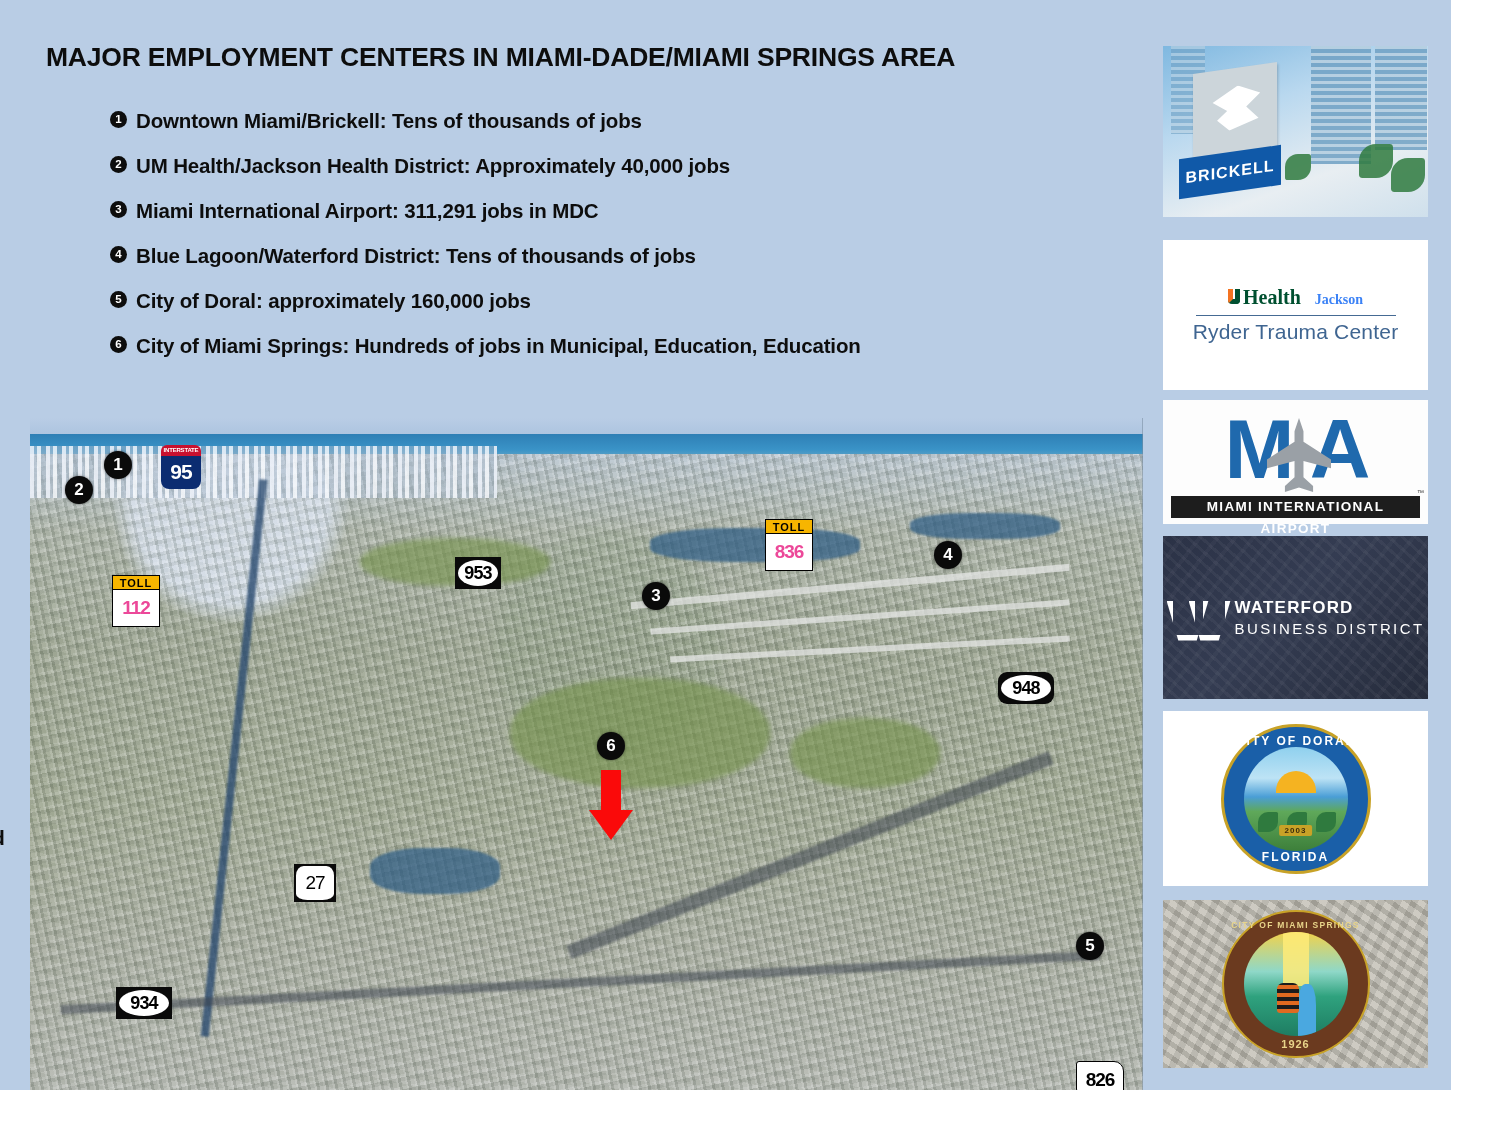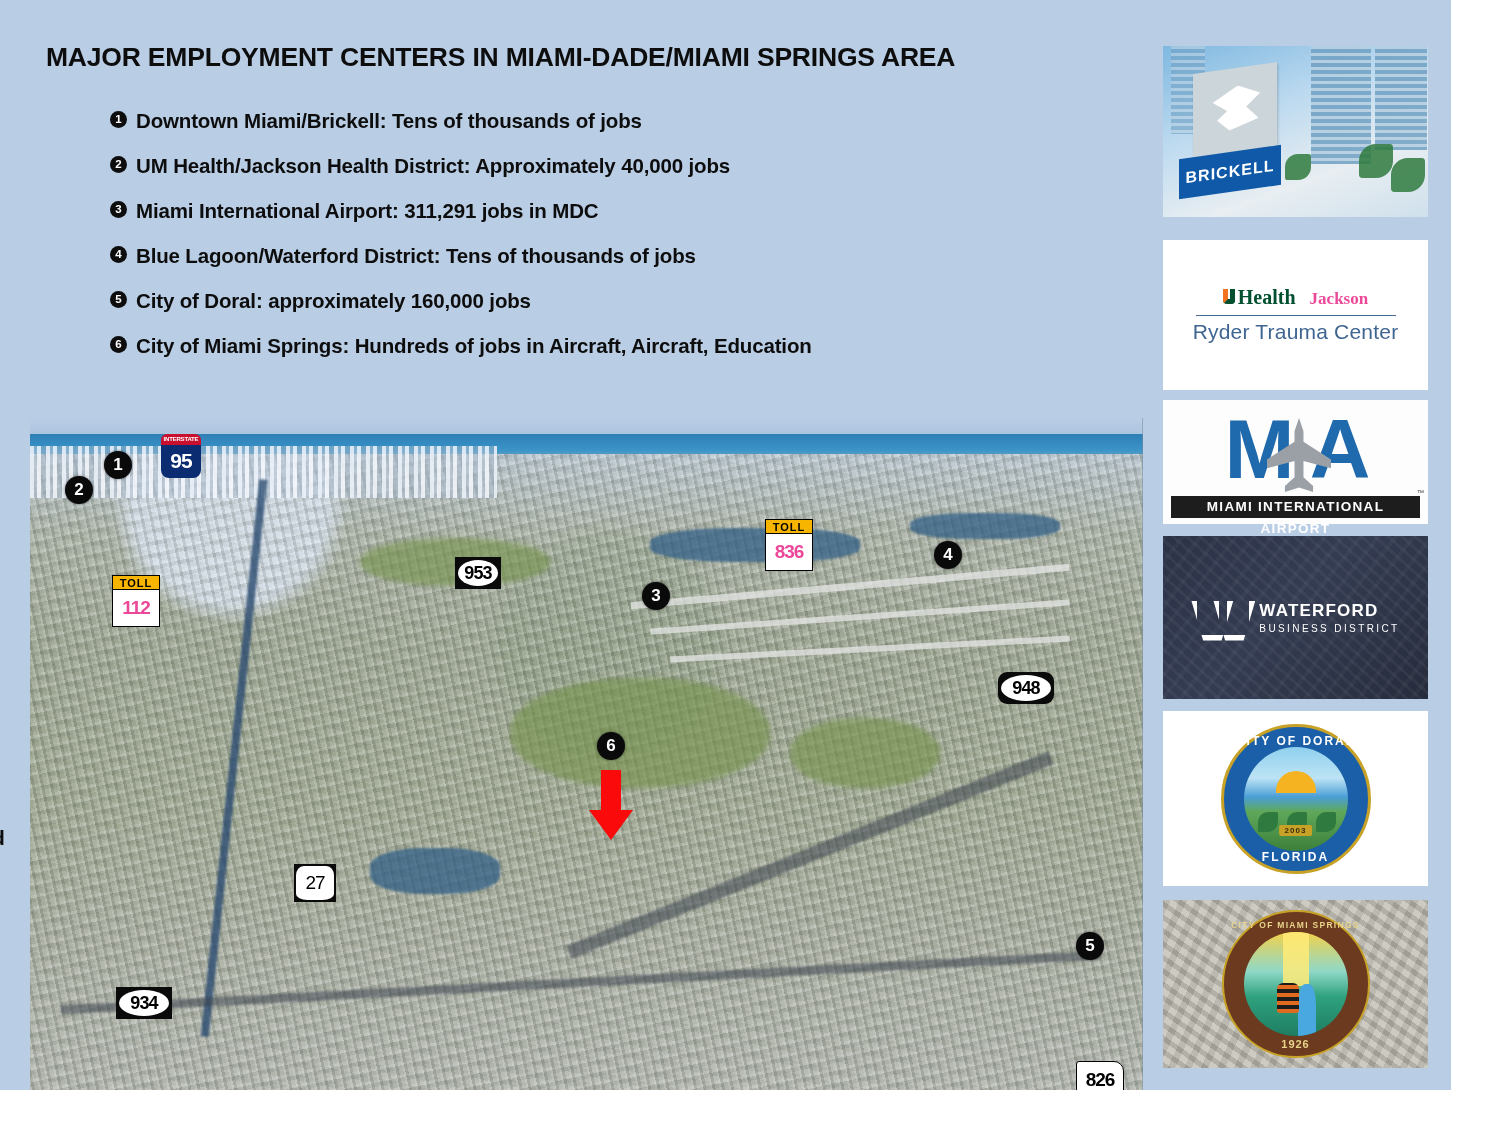--- a/index.html
+++ b/index.html
@@ -216,21 +216,21 @@
   .uh-row { display:flex; align-items:baseline; gap:14px; }
   .uh-u {
     display:inline-block; width:12px; height:15px; position:relative;
     border-left:5px solid #f47321; border-bottom:5px solid #005030;
     border-right:5px solid #005030; border-radius:0 0 4px 4px;
   }
   .uh-health {
     font-family:"Liberation Serif", serif; font-size:20px; font-weight:bold; color:#005030;
   }
   .uh-jackson {
-    font-family:"Liberation Serif", serif; font-size:17px; font-weight:bold; color:#ec4899;
+    font-family:"Liberation Serif", serif; font-size:14px; font-weight:bold; color:#3b82f6;
   }
   .uh-rule { width:200px; height:1.5px; background:#456a93; margin:6px 0 4px; }
   .uh-ryder { font-size:21px; color:#3f6591; letter-spacing:.2px; }
 
   
   .mia {
     top:400px; width:265px; height:124px; background:#fdfdfd;
     position:absolute; left:0;
   }
   .mia-letters {
@@ -270,21 +270,21 @@
   .wf-mark::before, .wf-mark::after {
     content:""; position:absolute; top:0; width:30px; height:34px;
     border-left:6px solid #ffffff; border-right:6px solid #ffffff;
     border-bottom:6px solid #ffffff;
     clip-path:polygon(0 0,100% 0,72% 100%,28% 100%);
   }
   .wf-mark::before { left:0; }
   .wf-mark::after  { left:22px; }
   .wf-text { color:#ffffff; }
   .wf-name { font-size:17px; font-weight:bold; letter-spacing:1.2px; }
-  .wf-sub  { font-size:10px; letter-spacing:2.4px; margin-top:2px; }
+  .wf-sub  { font-size:15px; letter-spacing:2.4px; margin-top:2px; }
 
   
   .doral {
     top:711px; width:265px; height:175px; background:#ffffff;
     position:absolute; left:0;
     display:flex; align-items:center; justify-content:center;
   }
   .seal { position:relative; border-radius:50%; }
   .doral-seal {
     width:150px; height:150px;
@@ -404,21 +404,21 @@
     <div class="bullet-row">
       <div class="bullet-num">4</div>
       <div class="bullet-text">Blue Lagoon/Waterford District: Tens of thousands of jobs</div>
     </div>
     <div class="bullet-row">
       <div class="bullet-num">5</div>
       <div class="bullet-text">City of Doral: approximately 160,000 jobs</div>
     </div>
     <div class="bullet-row">
       <div class="bullet-num">6</div>
-      <div class="bullet-text">City of Miami Springs: Hundreds of jobs in Aircraft, Aircraft, Education</div>
+      <div class="bullet-text">City of Miami Springs: Hundreds of jobs in Municipal, Education, Education</div>
     </div>
   </div>
 
   <div class="edge-text">d</div>
 
   <div class="map-wrap">
     <div class="map-sky"></div>
     <div class="map-water"></div>
     <div class="map-ground"></div>
     <div class="terrain"></div>
@@ -438,21 +438,21 @@
     <div class="highway" style="left:30px;top:560px;width:1040px;height:9px;transform:rotate(-3deg);"></div>
     <div class="map-border-right"></div>
 
     <div class="marker" style="left:74px;top:33px;">1</div>
     <div class="marker" style="left:35px;top:58px;">2</div>
     <div class="marker" style="left:612px;top:164px;">3</div>
     <div class="marker" style="left:904px;top:123px;">4</div>
     <div class="marker" style="left:1046px;top:514px;">5</div>
     <div class="marker" style="left:567px;top:314px;">6</div>
 
-    <div class="shield shield-i95" style="left:131px;top:16px;border-radius:13px;">
+    <div class="shield shield-i95" style="left:131px;top:27px;border-radius:13px;">
       <div class="i-top">INTERSTATE</div>
       <div class="i-bot">95</div>
     </div>
     <div class="shield shield-toll" style="left:82px;top:157px;">
       <div class="t-top">TOLL</div>
       <div class="t-bot">112</div>
     </div>
     <div class="shield shield-sq" style="left:425px;top:139px;">
       <span>953</span>
     </div>

